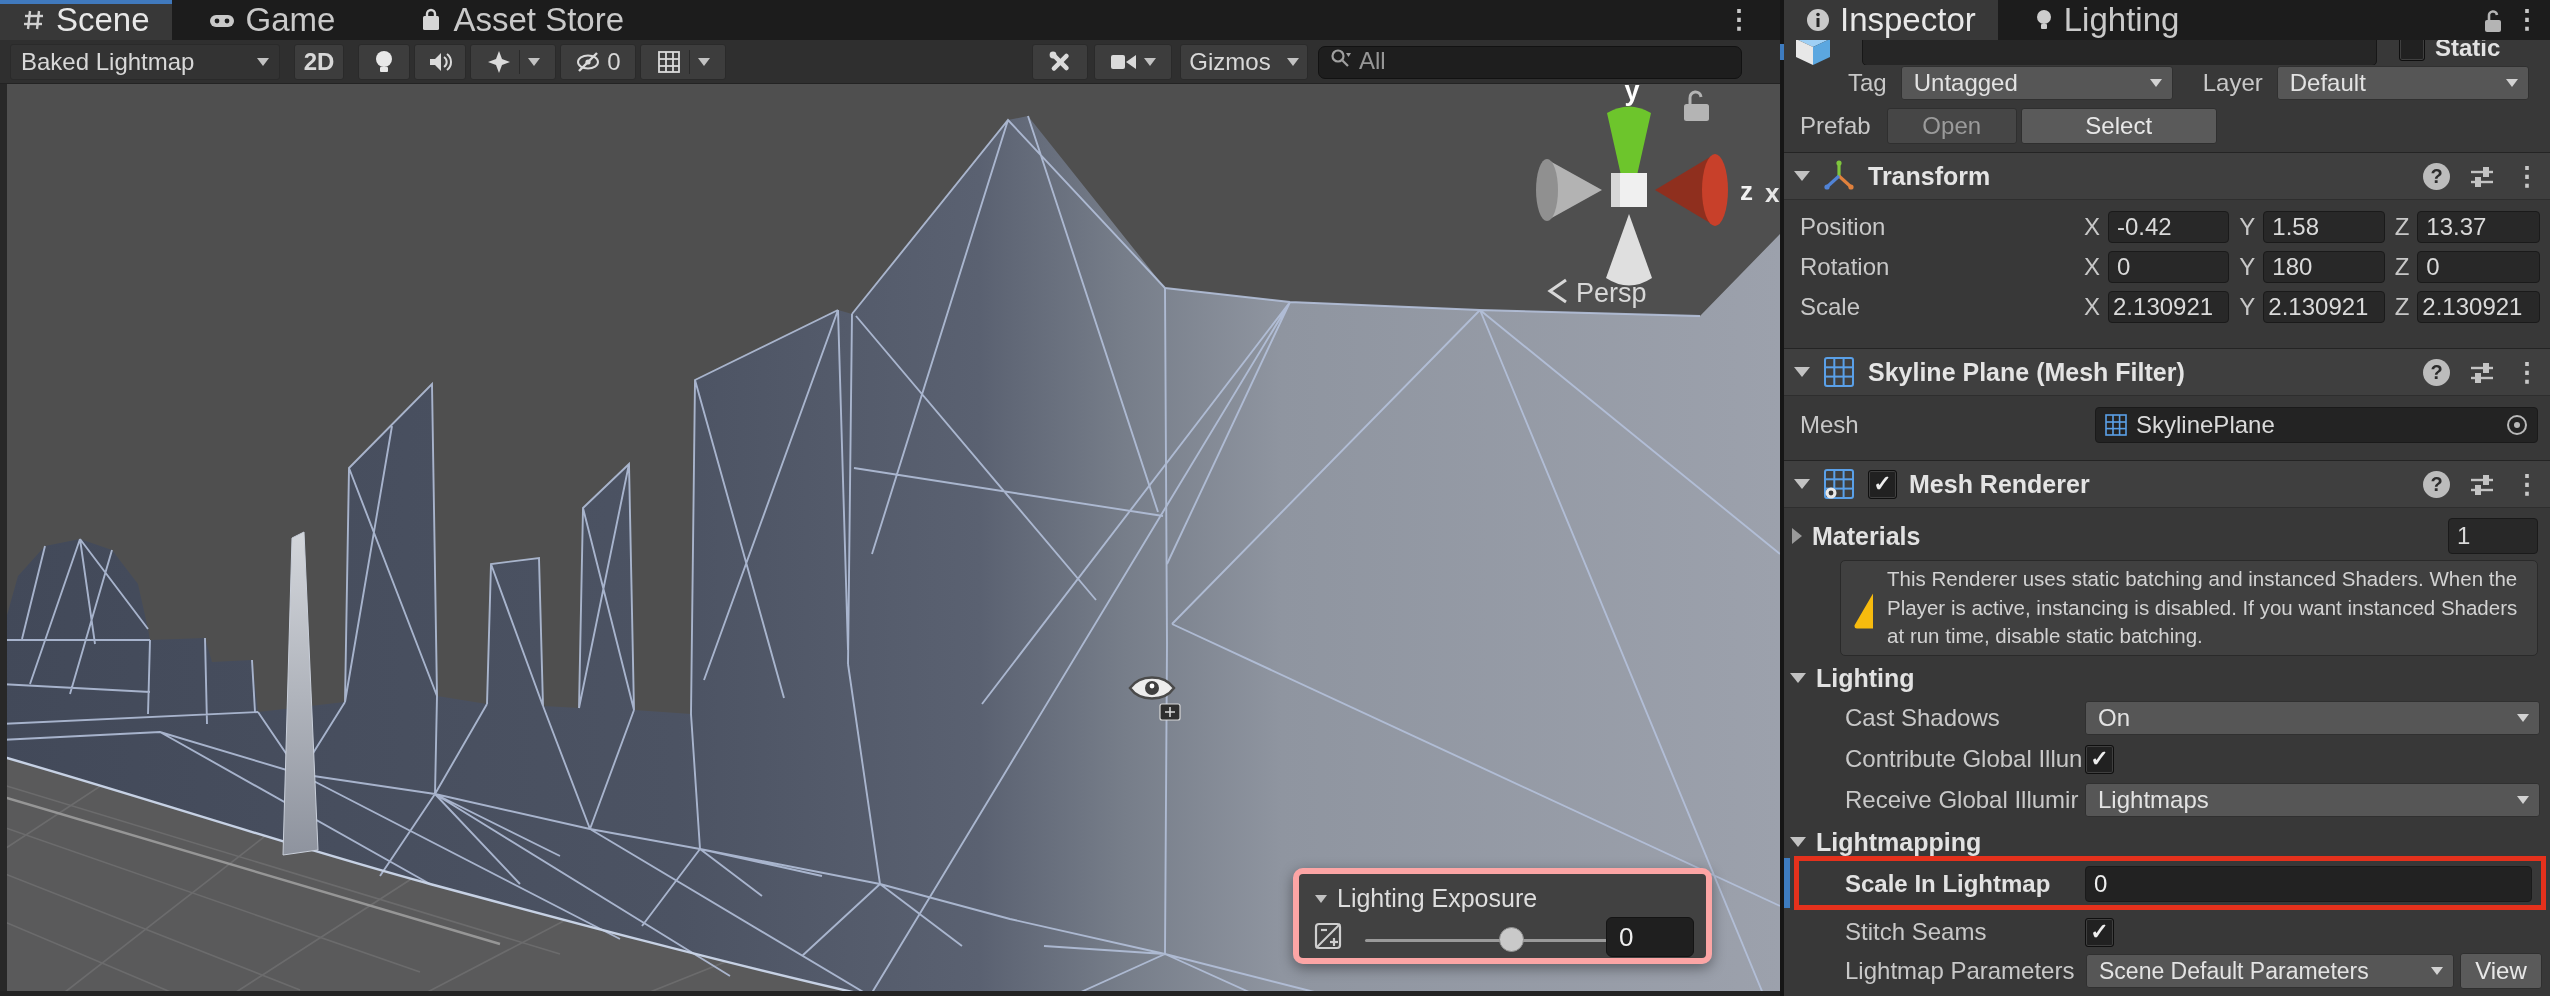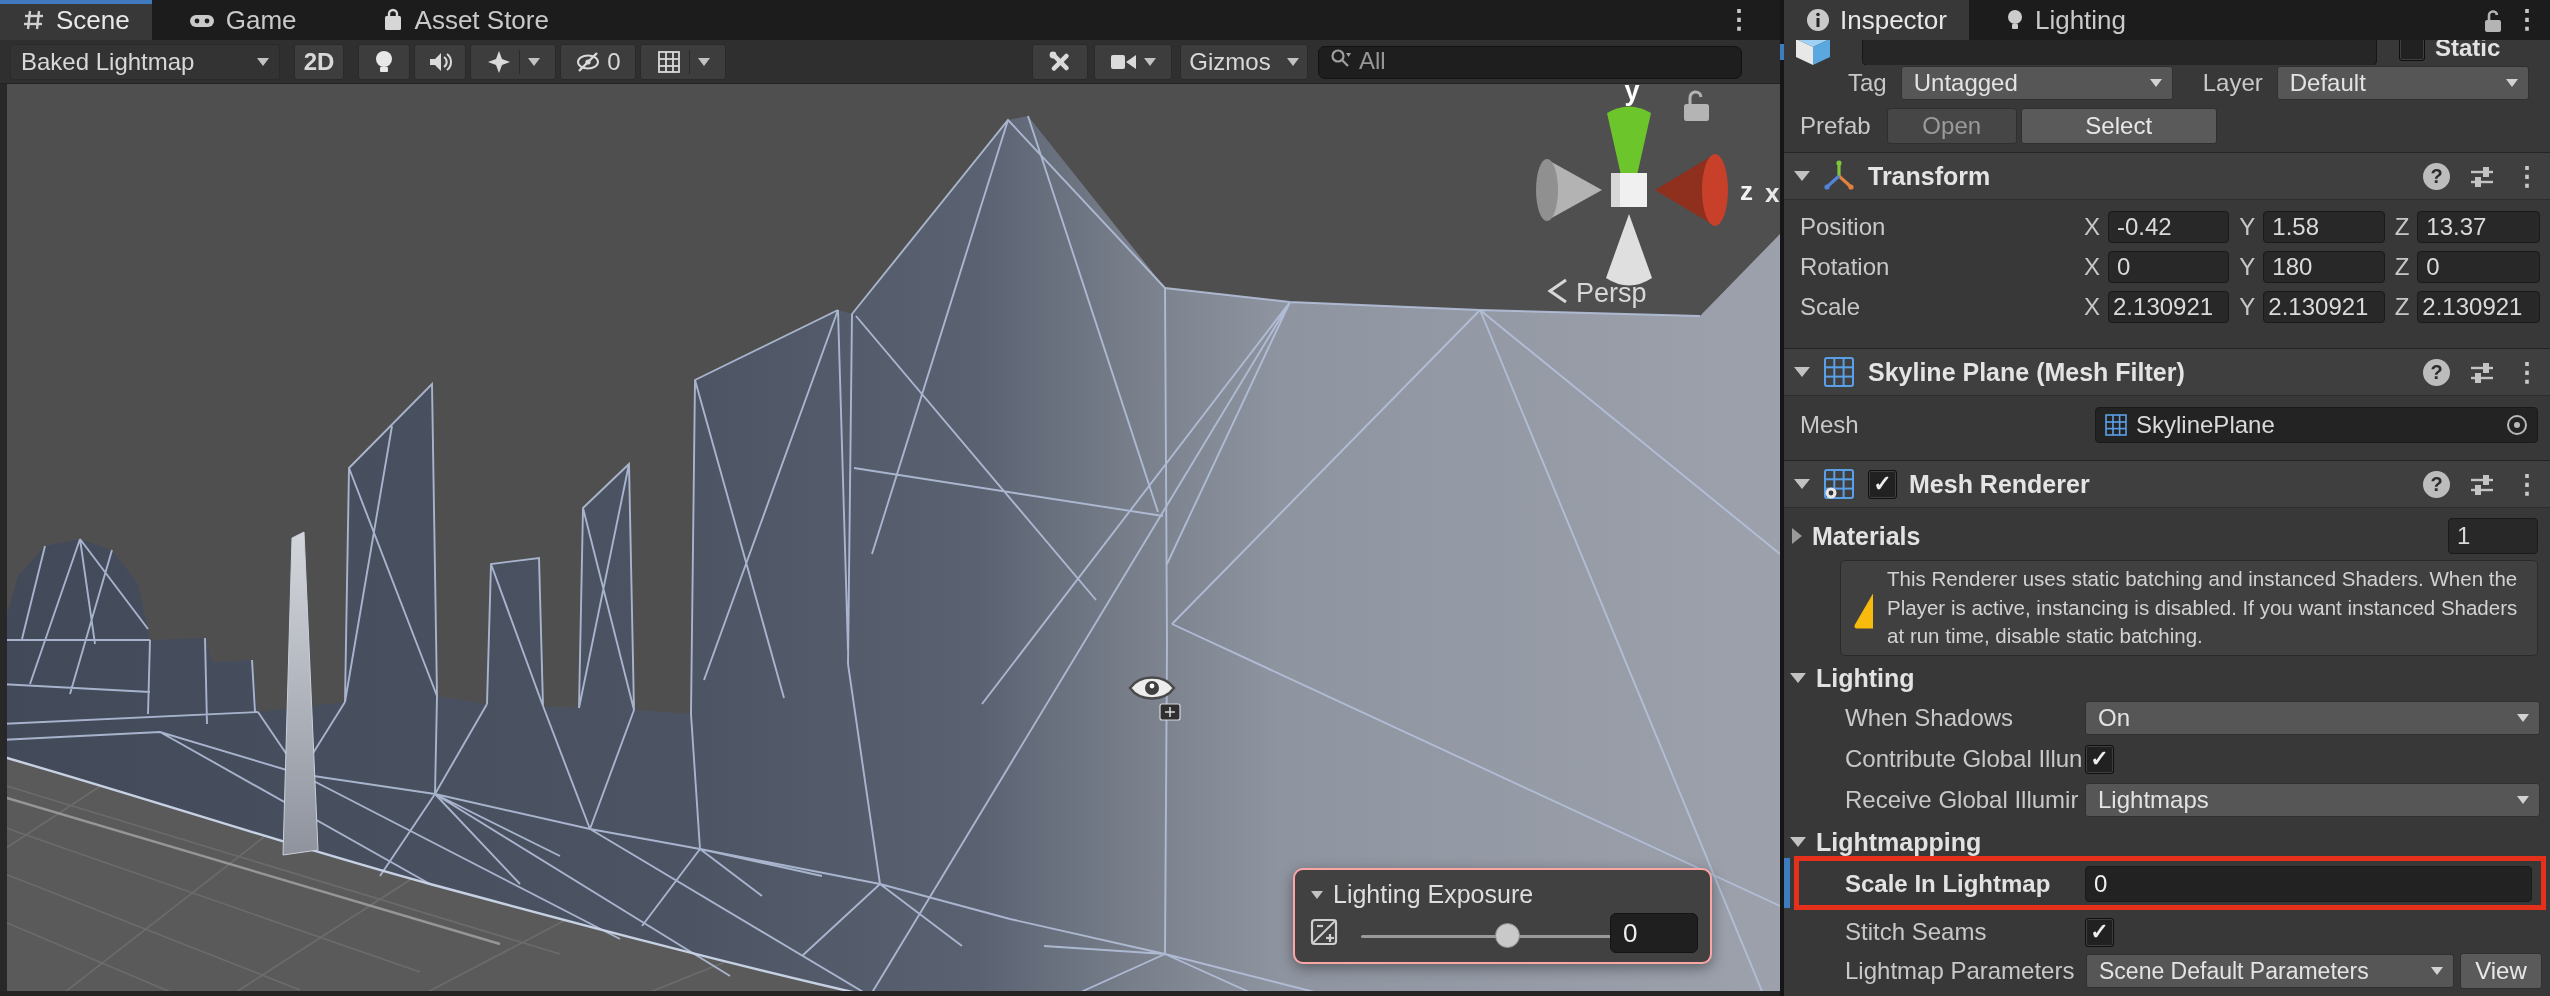--- a/index.html
+++ b/index.html
@@ -19,42 +19,42 @@
               display:flex; align-items:center; justify-content:center; }
   .dd { background:#565656; border:1px solid #303030; border-radius:3px; height:34px; display:flex; align-items:center;
         padding:0 12px; color:#e3e3e3; font-size:24px; position:relative; }
   .dd .tri-down { position:absolute; right:10px; top:12px; border-top-color:#d2d2d2; }
   .field { background:#282828; border:1px solid #1a1a1a; border-radius:4px; color:#dadada; font-size:24px;
            display:flex; align-items:center; padding:0 8px; height:32px; }
 
   
   .scene-panel { position:absolute; left:0; top:0; width:1780px; height:996px; background:#2f2f2f; }
   .tabbar { position:absolute; left:0; top:0; right:0; height:40px; background:#1c1c1c; display:flex; align-items:stretch; }
-  .tab { position:relative; display:flex; align-items:center; gap:10px; padding:0 22px; color:#c9c9c9; font-size:26px; background:transparent; }
+  .tab { position:relative; display:flex; align-items:center; gap:10px; padding:0 22px; color:#c9c9c9; font-size:33px; background:transparent; }
   .tab.active { background:#383838; color:#e8e8e8; }
   .tab.active .accent { position:absolute; left:0; top:0; right:0; height:4px; background:#4079bd; }
   .scene-kebab { position:absolute; right:28px; top:6px; }
 
   .toolbar { position:absolute; left:0; top:40px; right:0; height:44px; background:#2f2f2f; border-bottom:1px solid #232323;
              display:flex; align-items:center; }
   .tbtn { height:36px; background:#3d3d3d; border:1px solid #2a2a2a; border-radius:3px; display:flex; align-items:center;
           justify-content:center; color:#d8d8d8; font-size:24px; font-weight:bold; padding:0 10px; margin-right:4px; }
   .tbtn .sep { width:1px; height:24px; background:#2a2a2a; margin:0 8px; }
   .drawmode { width:270px; margin-left:10px; margin-right:14px; justify-content:space-between; font-weight:normal; background:#333; }
   .search { position:absolute; left:1318px; top:6px; width:424px; height:33px; background:#1e1e1e; border:1px solid #121212;
             border-radius:7px; display:flex; align-items:flex-start; padding:0 10px; gap:6px; }
   .search input { background:transparent; border:none; outline:none; color:#dadada; font-size:24px; width:320px;
                   font-family:"Liberation Sans",sans-serif; }
   .search input::placeholder { color:#969696; }
 
   .viewport { position:absolute; left:0; top:84px; right:0; bottom:0; }
   .viewport svg { display:block; }
 
   .exposure-panel { position:absolute; left:1293px; top:784px; width:419px; height:96px; background:rgba(62,62,62,.97);
-                    border:2px solid #fca5a5; border-radius:10px; box-shadow:0 4px 14px rgba(0,0,0,.4); }
+                    border:6px solid #fca5a5; border-radius:10px; box-shadow:0 4px 14px rgba(0,0,0,.4); }
   .exposure-title { display:flex; align-items:center; gap:10px; padding:10px 0 0 16px; color:#dedede; font-size:25px; }
   .exposure-row { position:relative; height:46px; margin-top:2px; }
   .exp-icon { position:absolute; left:14px; top:6px; }
   .exp-track { position:absolute; left:66px; top:24px; width:270px; height:3px; background:#9a9a9a; border-radius:2px; }
   .exp-handle { position:absolute; left:200px; top:12px; width:25px; height:25px; border-radius:50%; background:#c9c9c9; border:1px solid #8e8e8e; }
   .exp-value { position:absolute; right:12px; top:2px; width:88px; height:40px; background:#1f1f1f; border:1px solid #141414;
                border-radius:6px; color:#efefef; font-size:26px; display:flex; align-items:center; padding-left:12px; }
 
   
   .splitter { position:absolute; left:1780px; top:0; width:4px; height:996px; background:#161616; }
@@ -550,21 +550,21 @@
           <circle cx="25" cy="34.5" r="2.8" fill="#4a3a00"></circle>
       </svg>
       <p>This Renderer uses static batching and instanced Shaders. When the Player is active, instancing is disabled. If you want instanced Shaders at run time, disable static batching.</p>
     </div>
 
     <div class="row" style="top:662px;height:32px;">
       <span class="tri-down" style="margin-left:6px;"></span>
       <span class="lbl bold" style="margin-left:10px;font-size:25px;">Lighting</span>
     </div>
     <div class="row" style="top:700px;height:36px;">
-      <span class="lbl" style="margin-left:61px;">When Shadows</span>
+      <span class="lbl" style="margin-left:61px;">Cast Shadows</span>
       <div class="dd" style="position:absolute;left:301px;right:10px;">
         <span>On</span>
         <span class="tri-down sm"></span>
       </div>
     </div>
     <div class="row" style="top:742px;height:34px;">
       <span class="lbl" style="margin-left:61px;">Contribute Global Illun</span>
       <div class="checkbox" style="position:absolute;left:301px;">✓</div>
     </div>
     <div class="row" style="top:782px;height:36px;">

